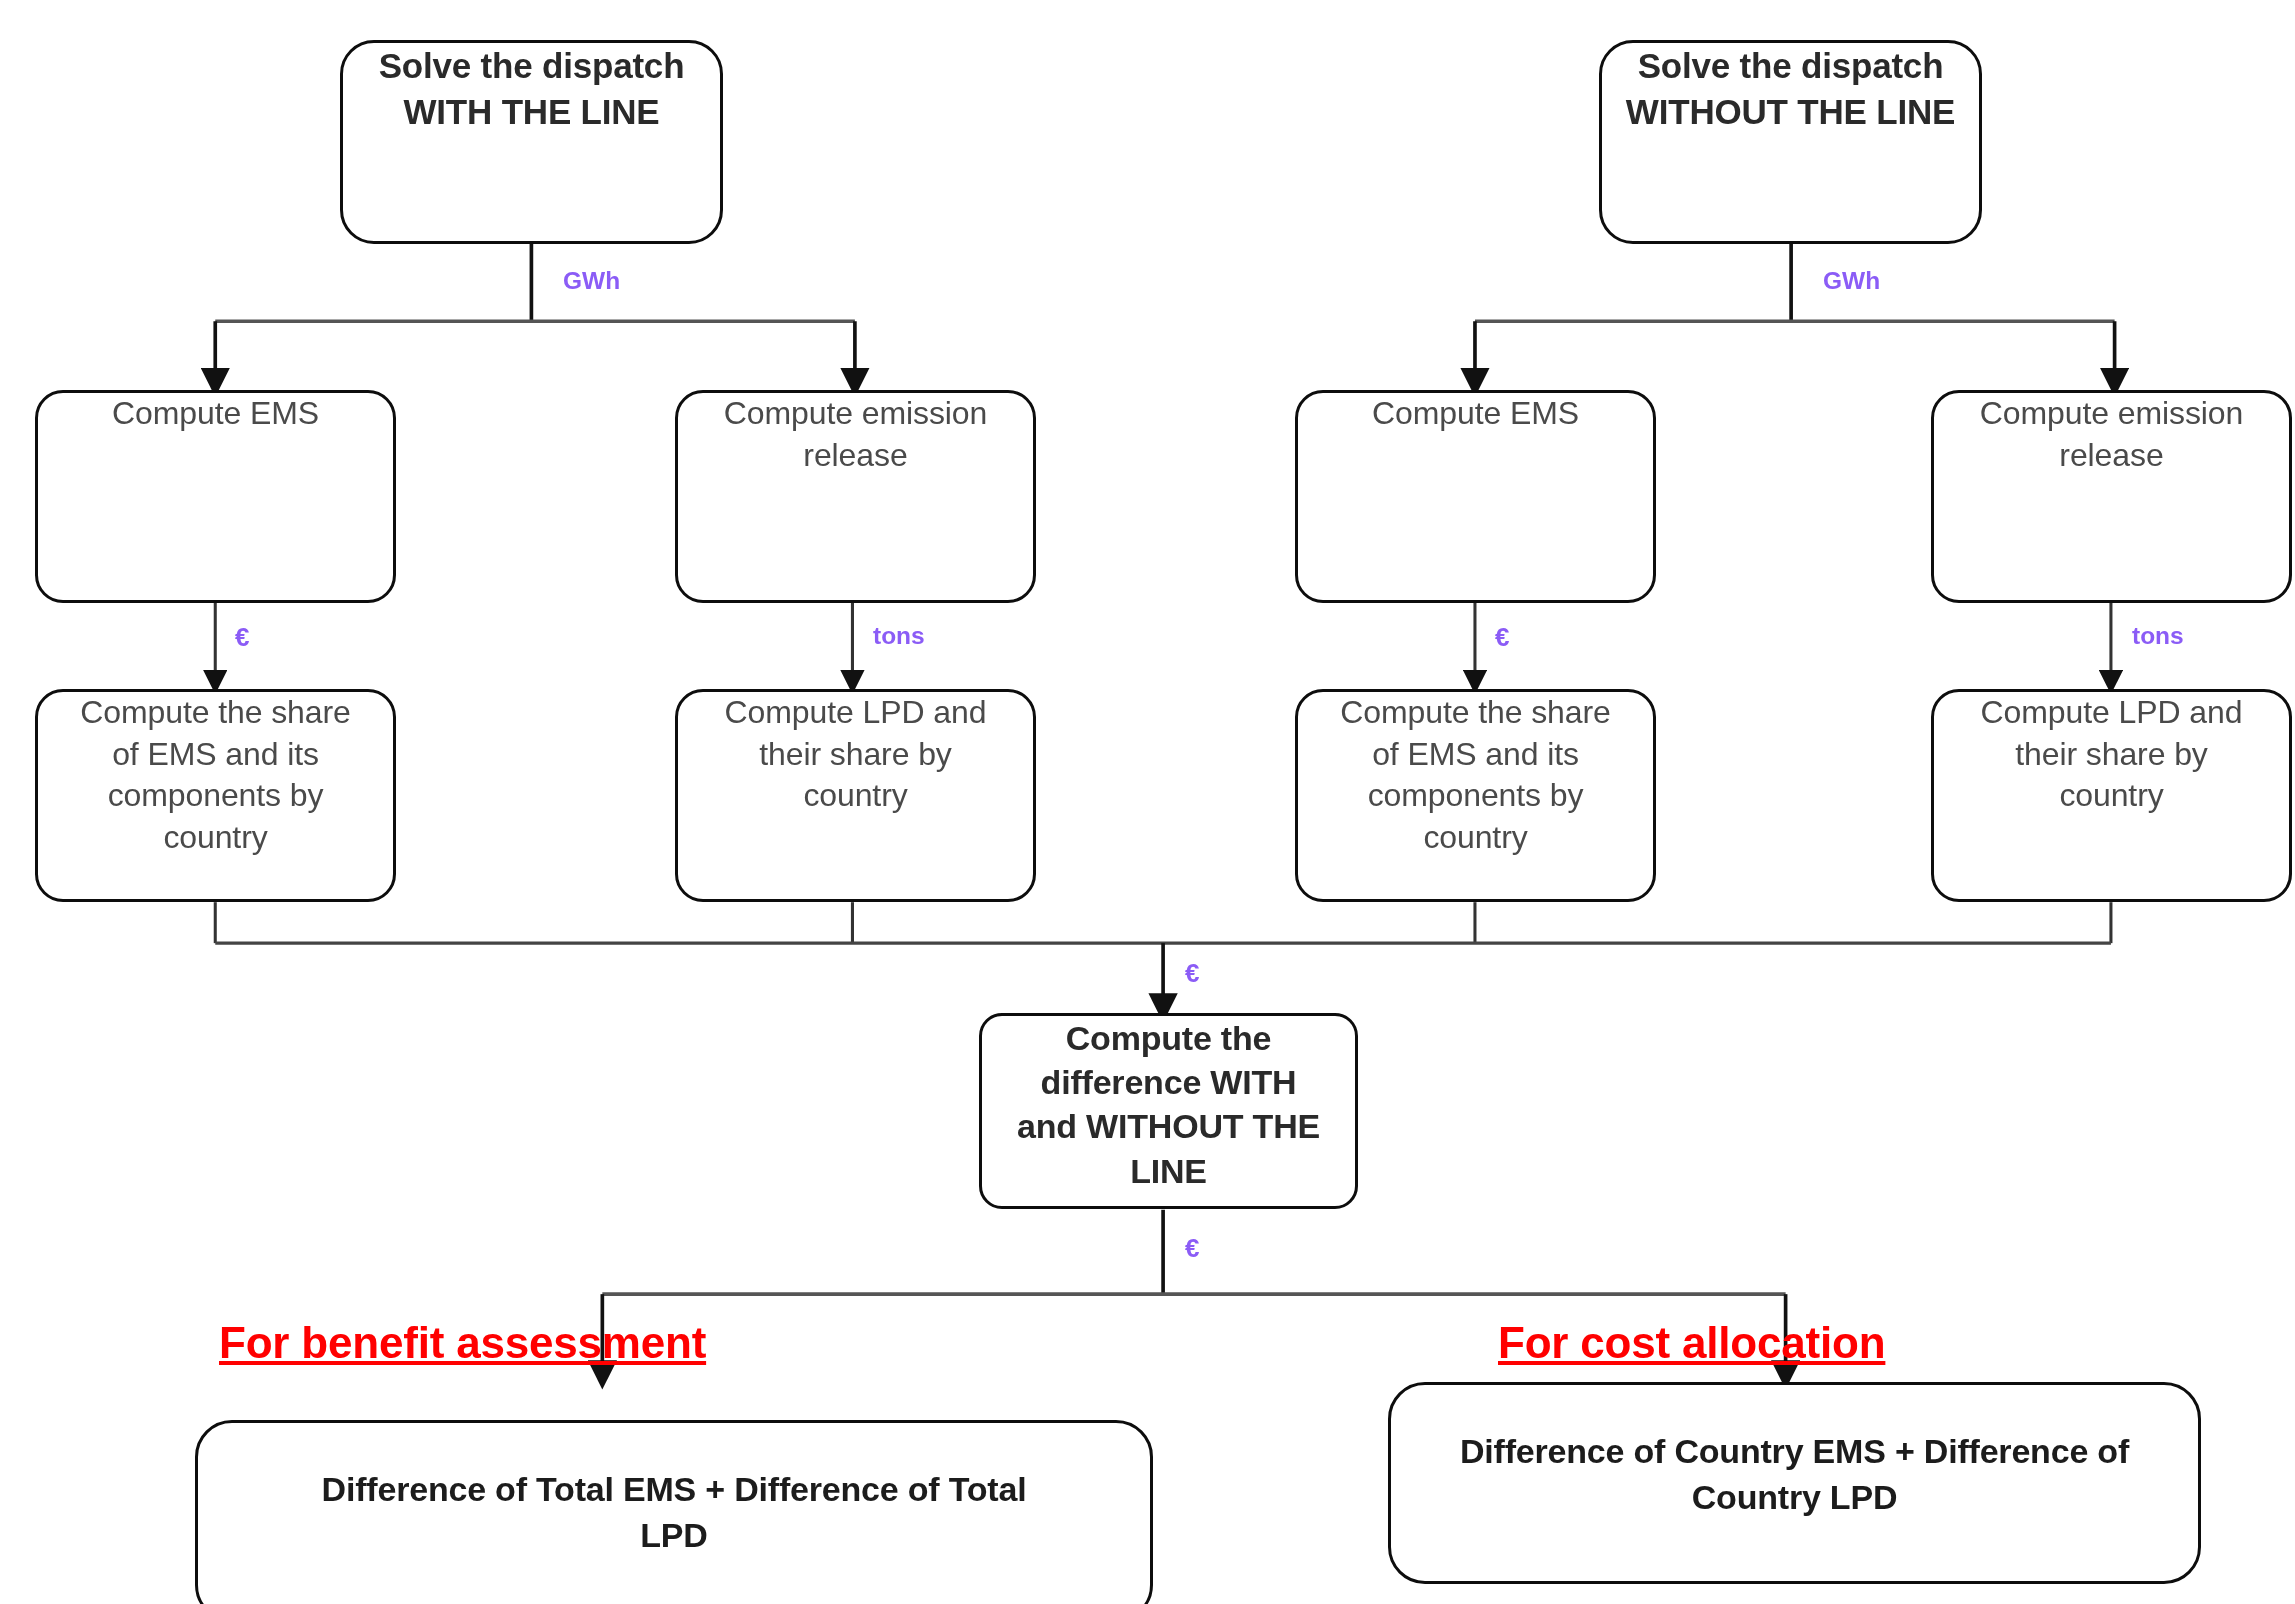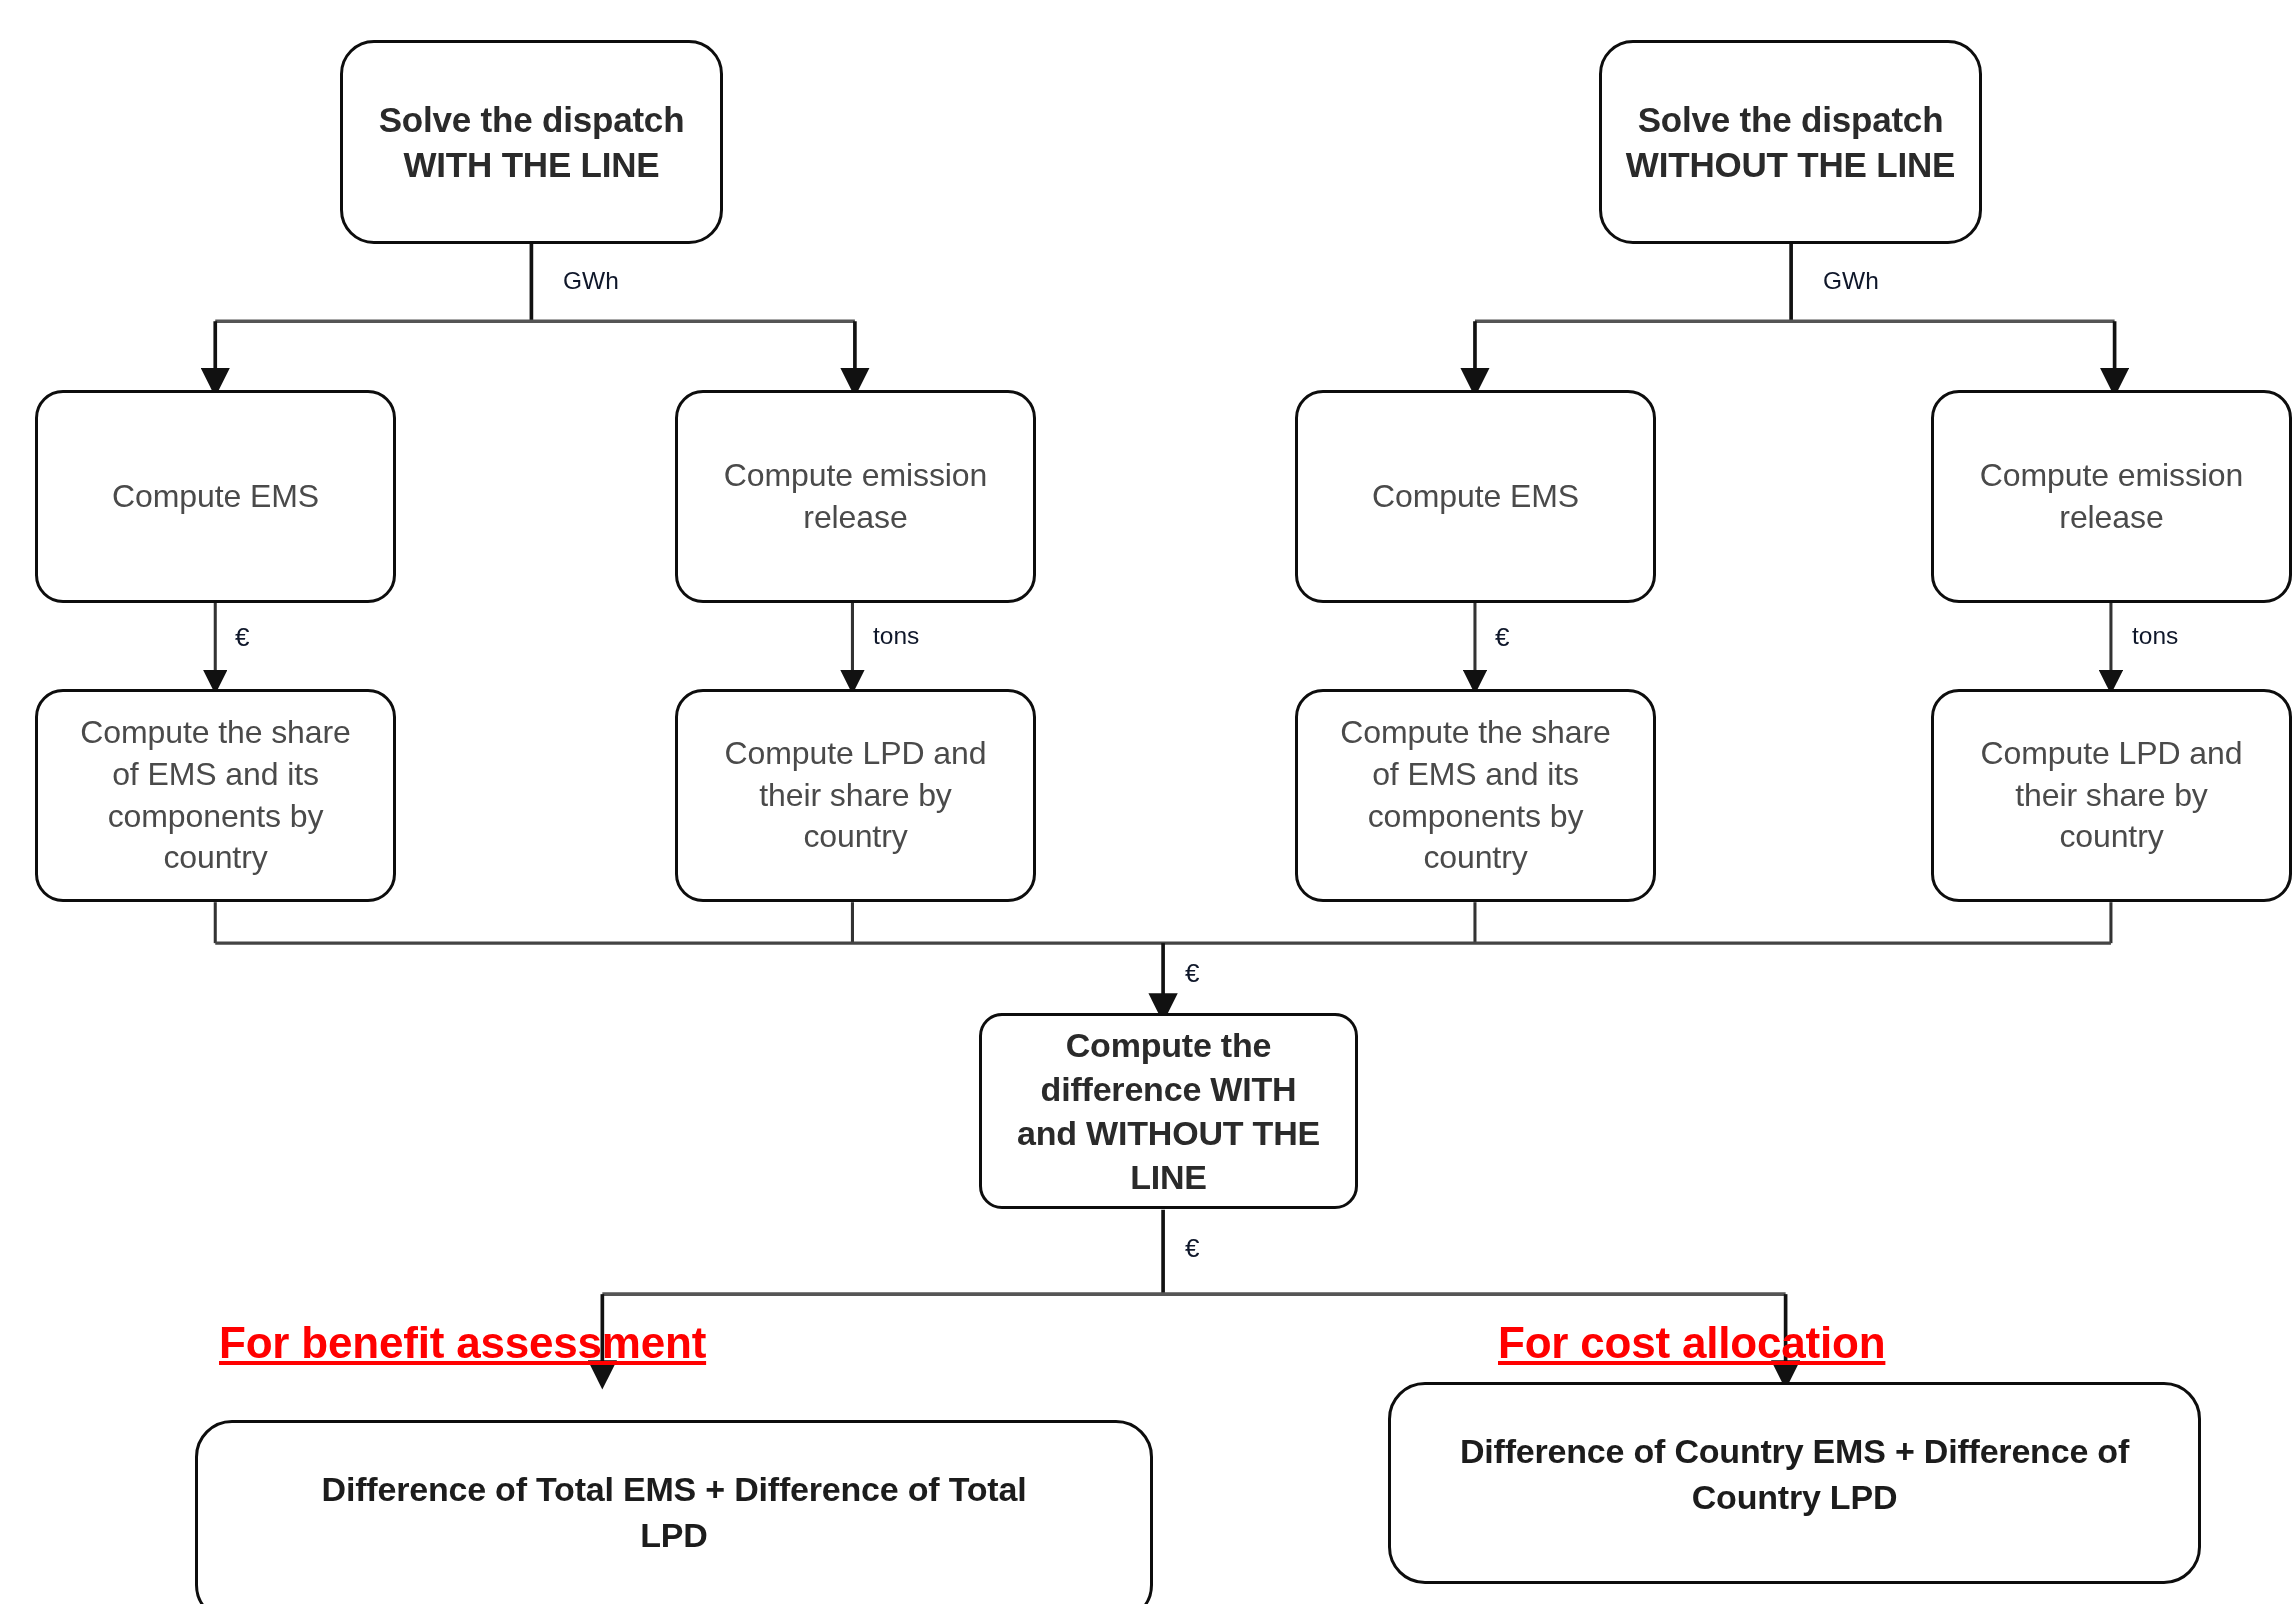--- a/index.html
+++ b/index.html
@@ -26,21 +26,21 @@
     width: 2295px;
     height: 1605px;
     pointer-events: none;
   }
   .node {
     position: absolute;
     box-sizing: border-box;
     background: #ffffff;
     border: 3.1px solid #0d0d0d;
     display: flex;
-    align-items: center;
+    align-items: flex-start;
     justify-content: center;
     text-align: center;
     line-height: 1.30;
     overflow: hidden;
   }
   .node .node-label {
     display: block;
     width: 100%;
     padding: 0 8.6px;
     white-space: pre-line;
@@ -77,22 +77,22 @@
     font-size: 34px;
     color: #1c1c1c;
     letter-spacing: -0.2px;
     align-items: flex-start;
     padding-top: 44px;
     line-height: 1.34;
   }
   .edge-label {
     position: absolute;
     font-size: 24.5px;
-    font-weight: normal;
-    color: #0f172a;
+    font-weight: bold;
+    color: #8b5cf6;
     white-space: nowrap;
     line-height: 1;
   }
   .edge-label.euro {
     font-size: 26px;
   }
   .branch-label {
     position: absolute;
     font-size: 44px;
     font-weight: bold;

